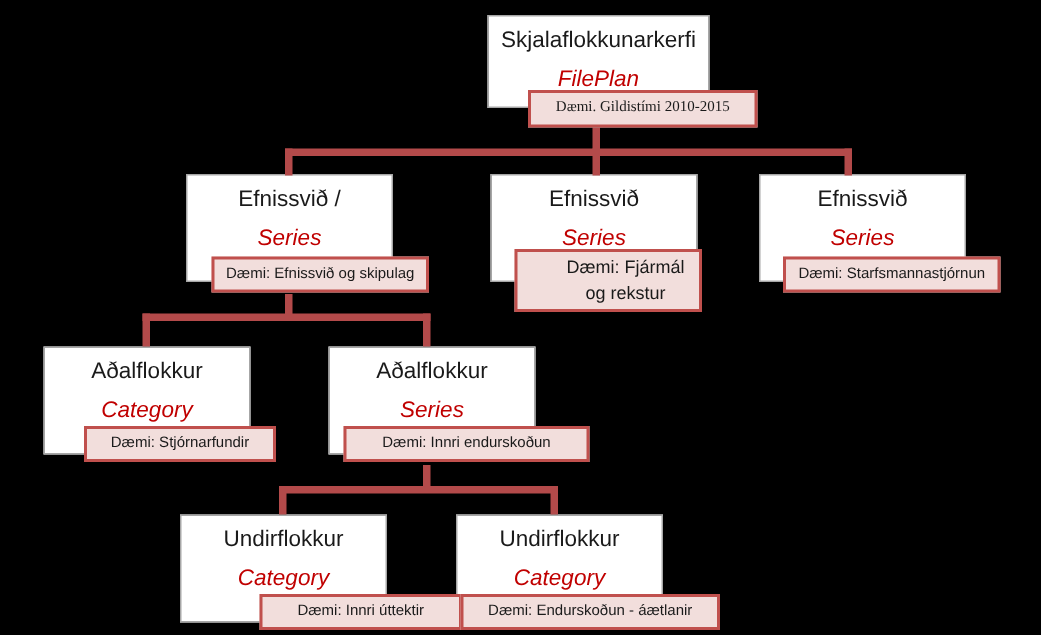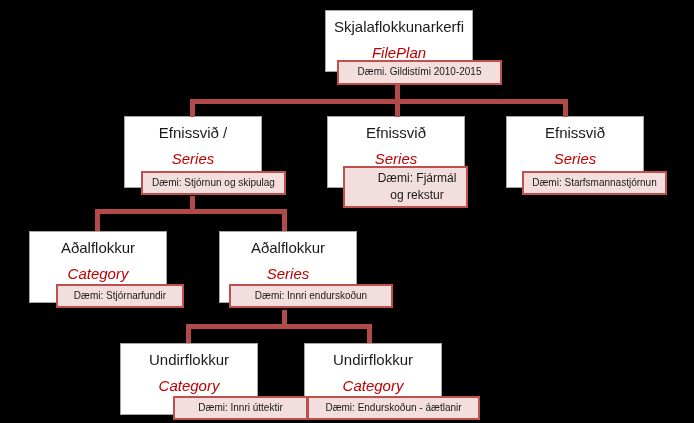--- a/index.html
+++ b/index.html
@@ -78,27 +78,27 @@
 
   <div class="conn" style="left:282px;top:310px;width:5px;height:15px;"></div>
   <div class="conn" style="left:186px;top:324px;width:186px;height:5px;"></div>
   <div class="conn" style="left:186px;top:324px;width:5px;height:19px;"></div>
   <div class="conn" style="left:367px;top:324px;width:5px;height:19px;"></div>
 
   <div class="node" style="left:325px;top:10px;width:148px;height:62px;">
     <div class="node-title">Skjalaflokkunarkerfi</div>
     <div class="node-sub">FilePlan</div>
   </div>
-  <div class="band b-top" style="left:337px;top:60px;width:165px;height:25px;">Dæmi. Gildistími  2010-2015</div>
+  <div class="band b-top" style="left:352px;top:60px;width:153px;height:25px;font-family:Liberation Serif, serif;">Dæmi. Gildistími  2010-2015</div>
 
   <div class="node" style="left:124px;top:116px;width:138px;height:72px;">
     <div class="node-title">Efnissvið /</div>
     <div class="node-sub">Series</div>
   </div>
-  <div class="band" style="left:141px;top:171px;width:145px;height:24px;">Dæmi: Stjórnun  og skipulag</div>
+  <div class="band" style="left:141px;top:171px;width:145px;height:24px;">Dæmi: Efnissvið  og skipulag</div>
 
   <div class="node" style="left:327px;top:116px;width:138px;height:72px;">
     <div class="node-title">Efnissvið</div>
     <div class="node-sub">Series</div>
   </div>
   <div class="band two-line" style="left:343px;top:166px;width:125px;height:42px;">Dæmi: Fjármál og rekstur</div>
 
   <div class="node" style="left:506px;top:116px;width:138px;height:72px;">
     <div class="node-title">Efnissvið</div>
     <div class="node-sub">Series</div>

